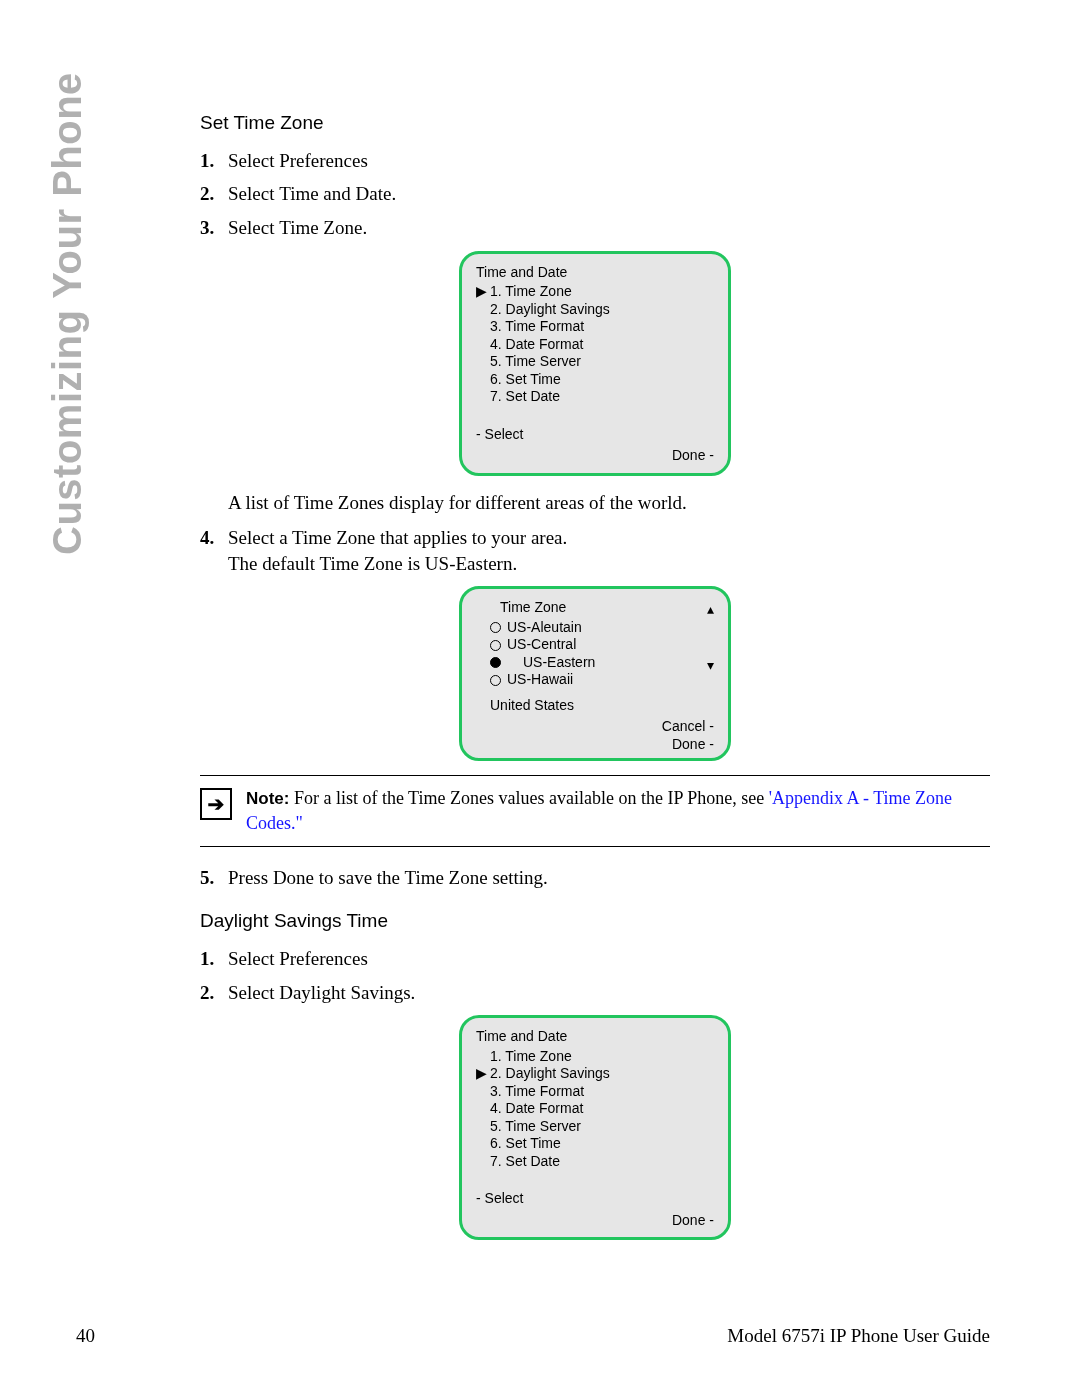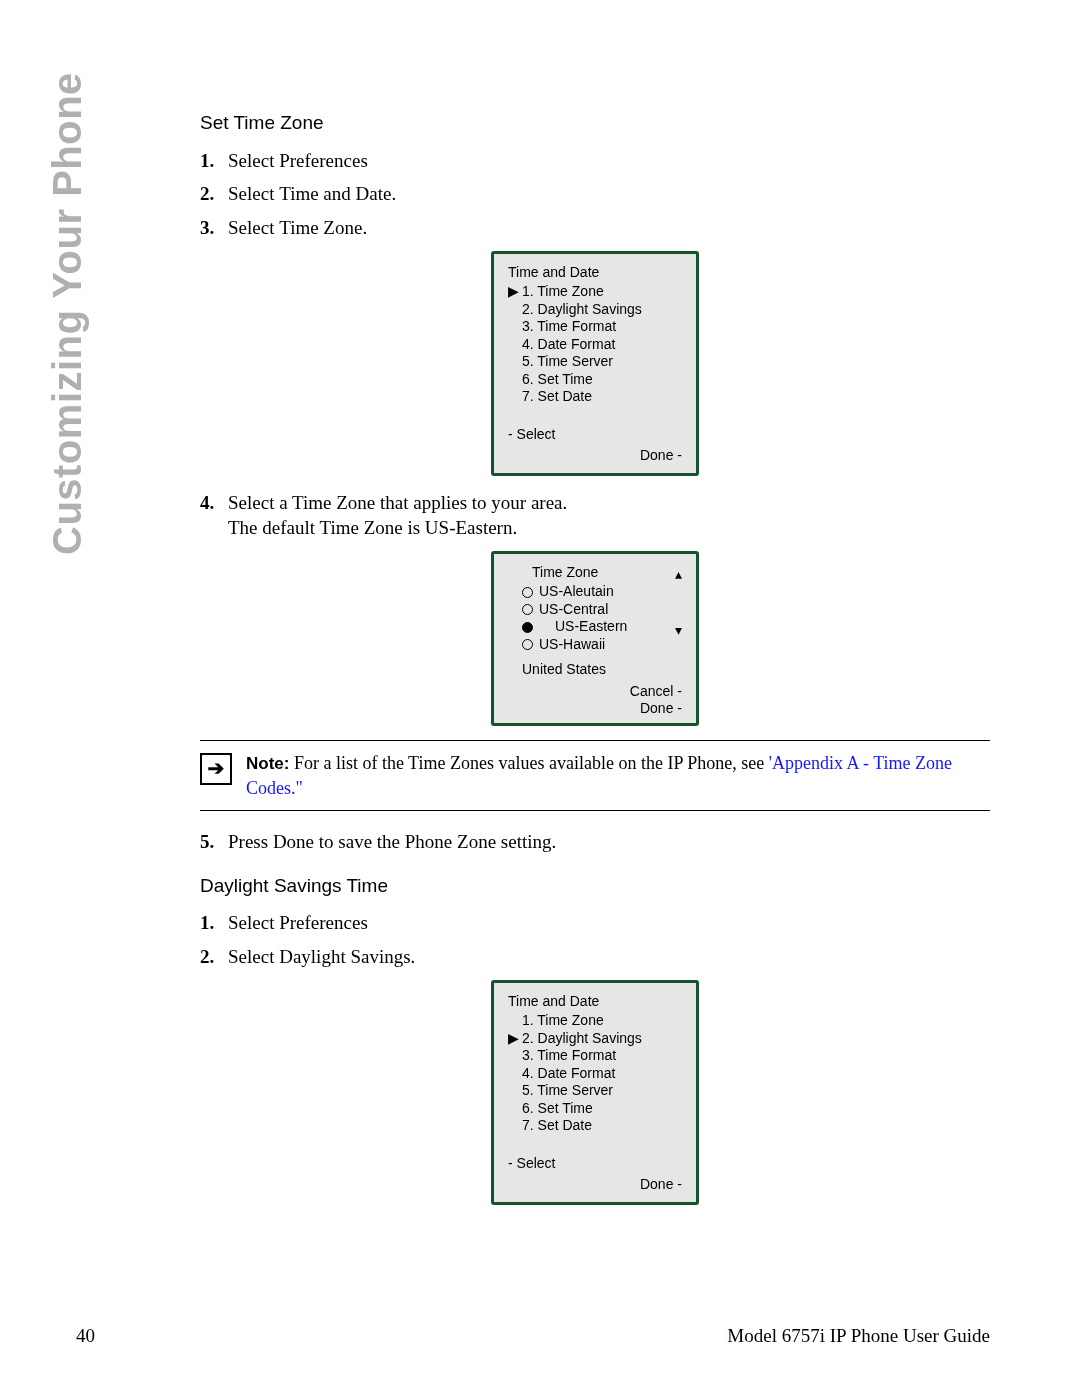--- a/index.html
+++ b/index.html
@@ -54,24 +54,24 @@
     font-size: 19px;
   }
   ol.steps > li::before {
     content: counter(step) ".";
     position: absolute;
     left: 0;
     font-weight: bold;
   }
   .sans { font-family: Liberation Serif, serif; }
   .screen {
-    width: 208px;
+    width: 272px;
     background: #e6e6e6;
-    border: 3px solid #14532d;
-    border-radius: 3px;
+    border: 3px solid #22c55e;
+    border-radius: 20px;
     margin: 10px auto 14px auto;
     padding: 10px 14px 8px 14px;
     font-family: Arial, Helvetica, sans-serif;
     font-size: 14px;
     line-height: 1.25;
     position: relative;
     box-sizing: border-box;
   }
   .screen .scr-title { margin-bottom: 2px; font-size: 14px; }
   .scr-row { display: flex; align-items: center; }
@@ -170,20 +170,21 @@
           <span>6. Set Time</span>
         </div>
       <div class="scr-row">
           <span class="scr-marker"></span>
           <span>7. Set Date</span>
         </div>
       <div class="scr-select">- Select</div>
       <div class="scr-done">Done -</div>
     </div>
 
+    <div class="para">A list of Time Zones display for different areas of the world.</div>
 
     <ol class="steps resume-4">
       <li>
         <span>Select a Time Zone that applies to your area.</span><br>
         <span>The default Time Zone is </span><span class="sans">US-Eastern.</span>
       </li>
     </ol>
 
     <div class="screen" style="height:175px;">
       <div class="scr-title" style="margin-left:24px;">Time Zone</div>
@@ -212,21 +213,21 @@
 
     <div class="note-block">
       <div class="note-icon">➔</div>
       <div class="note-text">
         <span class="label">Note:</span><span> For a list of the Time Zones values available on the IP Phone, see </span><span class="link">'Appendix A - Time Zone Codes."</span>
       </div>
     </div>
 
     <ol class="steps resume-5">
       <li>
-        <span>Press </span><span class="sans">Done </span><span>to save the Phone Zone setting.</span>
+        <span>Press </span><span class="sans">Done </span><span>to save the Time Zone setting.</span>
       </li>
     </ol>
 
     <div class="section-heading" style="margin-top:18px;">Daylight Savings Time</div>
 
     <ol class="steps">
       <li>
         <span>Select </span><span class="sans">Preferences</span>
       </li>
       <li>

